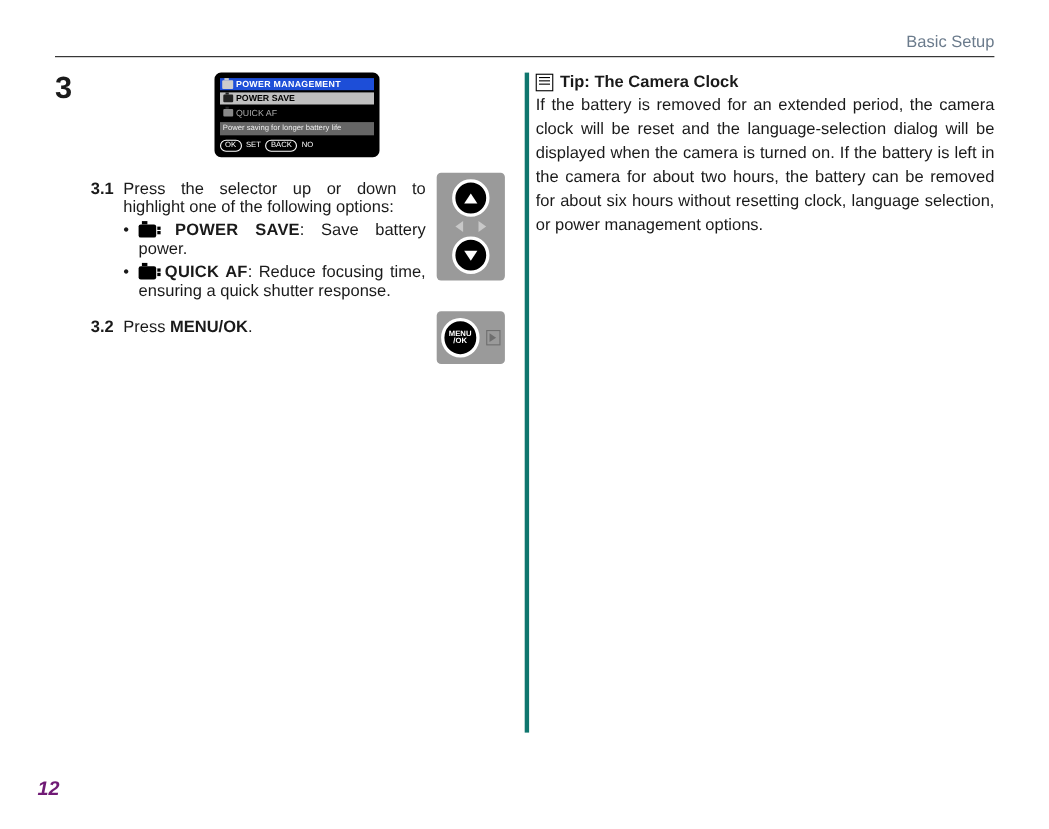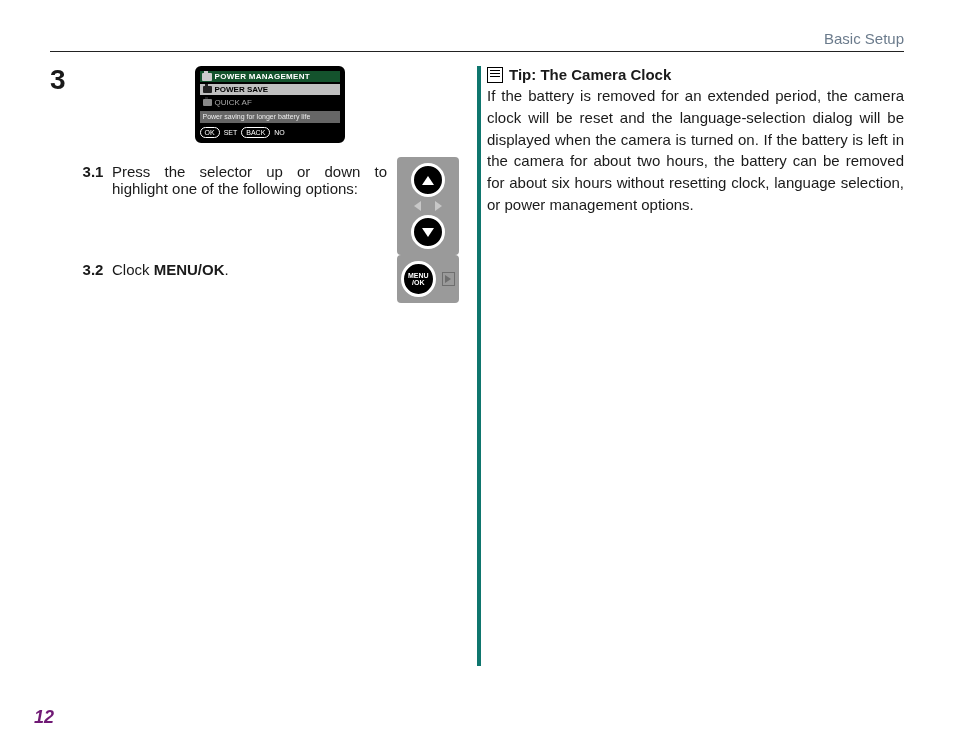--- a/index.html
+++ b/index.html
@@ -65,21 +65,21 @@
     border: 2px solid #000;
     border-radius: 6px;
     background: #000;
     font-size: 8px;
     color: #fff;
     padding: 3px;
   }
   .lcd-title {
     display:flex; align-items:center; gap:3px;
     font-weight:700; letter-spacing: .3px;
-    background: #14532d; padding: 1px 2px;
+    background: #1d4ed8; padding: 1px 2px;
   }
   .lcd-title .cam-ico { width:10px; height:8px; background:#ccc; border-radius:1px; position:relative; }
   .lcd-title .cam-ico::before { content:""; position:absolute; top:-2px; left:2px; width:4px; height:2px; background:#ccc; }
   .lcd-row {
     display:flex; align-items:center; gap:3px;
     padding: 1px 3px; margin-top:2px;
   }
   .lcd-row.sel { background:#bfbfbf; color:#000; font-weight:700; }
   .lcd-row .cam-sm { width:9px; height:7px; background:#222; border-radius:1px; position:relative; }
   .lcd-row .cam-sm::before { content:""; position:absolute; top:-2px; left:2px; width:3px; height:2px; background:#222; }
@@ -188,41 +188,51 @@
                 <span>NO</span>
               </div>
             </div>
           </div>
 
           <div class="sub-row">
             <div class="sub">
               <div class="sub-num">3.1</div>
               <div class="sub-body">
                 <span>Press the selector up or down to highlight one of the following options:</span>
+                <ul class="bullets">
+                  <li>
+                    <span class="cam-inline"></span>
+                    <span class="term">POWER SAVE</span><span>: Save battery power.</span>
+                  </li>
+                  <li>
+                    <span class="cam-inline"></span>
+                    <span class="term">QUICK AF</span><span>: Reduce focusing time, ensuring a quick shutter response.</span>
+                  </li>
+                </ul>
               </div>
             </div>
             <div class="control">
               <div class="ring">
                   <div class="tri-up"></div>
                 </div>
               <div class="lr">
                 <div class="tri-l"></div>
                 <div class="tri-r"></div>
               </div>
               <div class="ring">
                   <div class="tri-dn"></div>
                 </div>
             </div>
           </div>
 
           <div class="sub-row">
             <div class="sub">
               <div class="sub-num">3.2</div>
               <div class="sub-body">
-                <span>Clock </span><span class="strong">MENU/OK</span><span>.</span>
+                <span>Press </span><span class="strong">MENU/OK</span><span>.</span>
               </div>
             </div>
             <div class="menuok">
               <div class="ring">
                   <span>MENU
 /OK</span>
                 </div>
               <div class="play">
                   <div class="t"></div>
                 </div>

